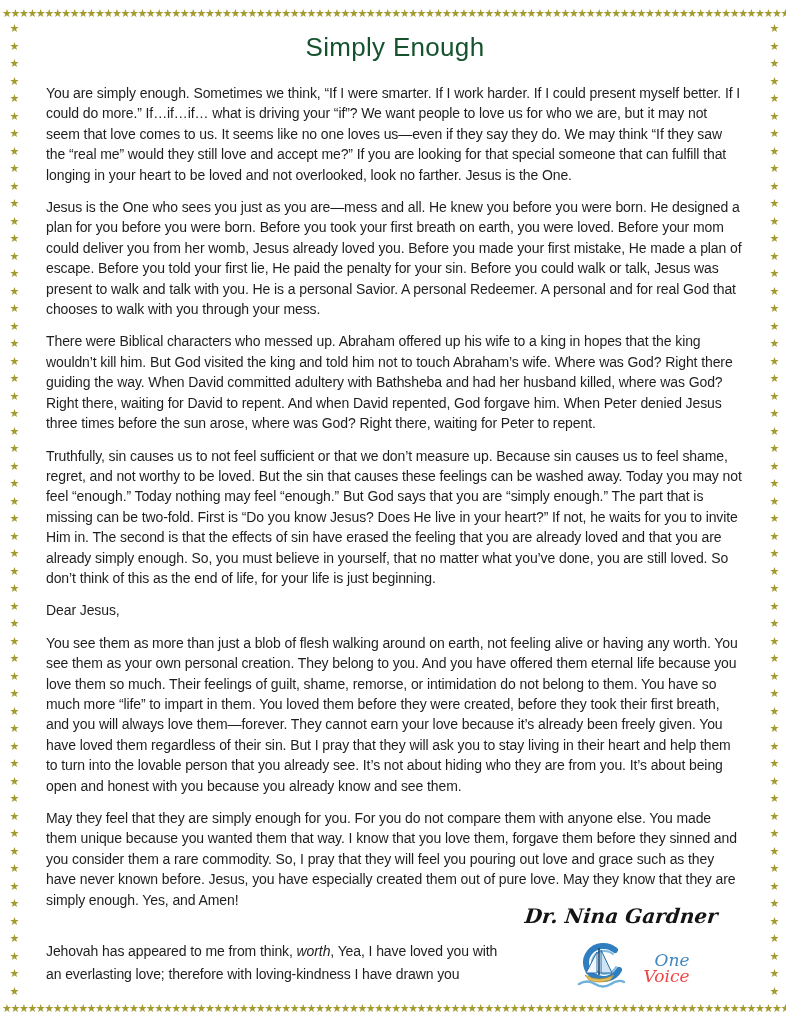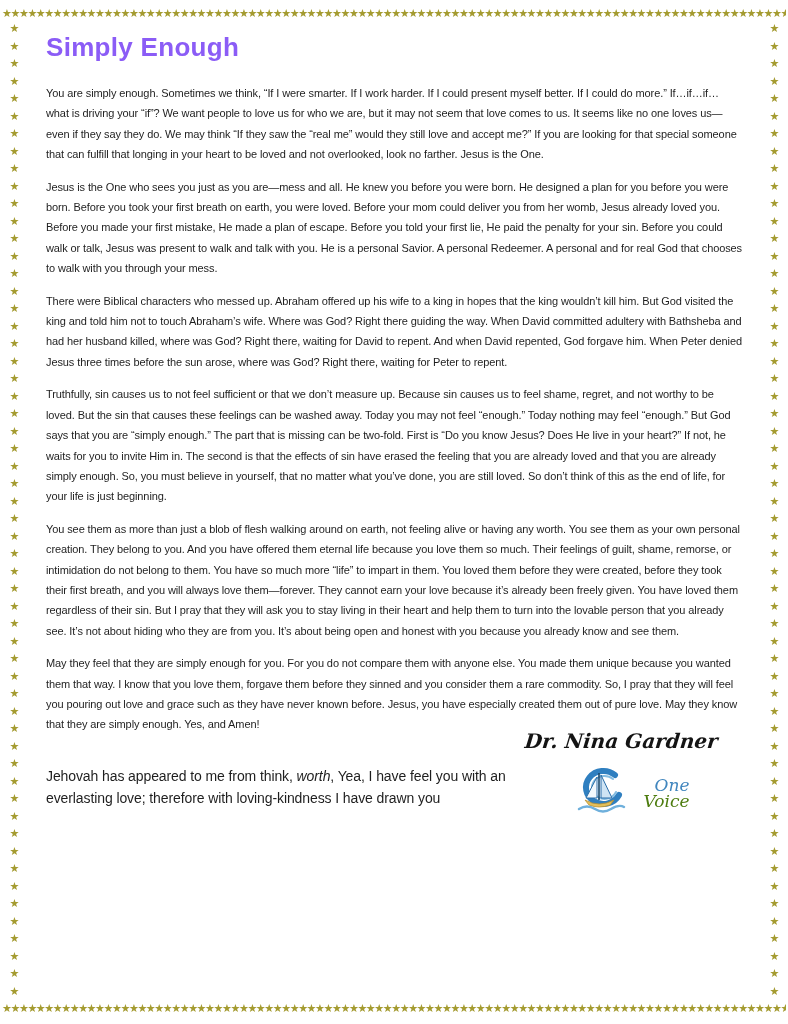--- a/index.html
+++ b/index.html
@@ -32,26 +32,26 @@
     letter-spacing:4.5px;overflow:hidden;
   }
   .star-col.left{left:6px;}
   .star-col.right{right:7px;}
 
   
   .content{
     position:absolute;left:46px;right:44px;top:24px;bottom:16px;
   }
   h1.title{
-    text-align:left;
-    font-size:26px;font-weight:700;letter-spacing:.3px;
-    color:#8b5cf6;margin:8px 0 20px 0;
+    text-align:center;
+    font-size:26px;font-weight:400;letter-spacing:.3px;
+    color:#14532d;margin:8px 0 20px 0;
   }
   p.body{
-    font-size:11px;line-height:20.4px;letter-spacing:-.1px;
+    font-size:14px;line-height:20.4px;letter-spacing:-.1px;
     margin:0 0 12px 0;text-align:left;
   }
   .sig-row{
     text-align:right;padding-right:26px;margin-top:-18px;height:36px;
   }
   .signature{
     display:inline-block;
     font-family:"DejaVu Serif",serif;font-style:italic;font-weight:bold;
     font-size:20px;color:#141414;transform:skewX(-6deg);
   }
@@ -65,51 +65,52 @@
     width:218px;text-align:center;padding-right:4px;margin-top:2px;
   }
   .logo-row{
     display:flex;align-items:center;justify-content:center;gap:1px;
   }
   .logo-name{
     text-align:right;
     font-family:"DejaVu Serif",serif;font-style:italic;font-weight:normal;
     color:#4186be;font-size:17px;line-height:16px;
   }
-  .logo-name .l2{margin-left:16px;color:#4d7c0f;}
+  .logo-name .l2{margin-left:16px;color:#ef4444;}
 </style>
 </head>
 <body>
 
 <div class="page">
 
   <div class="star-row top">★★★★★★★★★★★★★★★★★★★★★★★★★★★★★★★★★★★★★★★★★★★★★★★★★★★★★★★★★★★★★★★★★★★★★★★★★★★★★★★★★★★★★★★★★★★★★★★★</div>
   <div class="star-row bottom">★★★★★★★★★★★★★★★★★★★★★★★★★★★★★★★★★★★★★★★★★★★★★★★★★★★★★★★★★★★★★★★★★★★★★★★★★★★★★★★★★★★★★★★★★★★★★★★★</div>
   <div class="star-col left">★★★★★★★★★★★★★★★★★★★★★★★★★★★★★★★★★★★★★★★★★★★★★★★★★★★★★★★★★★★★★★</div>
   <div class="star-col right">★★★★★★★★★★★★★★★★★★★★★★★★★★★★★★★★★★★★★★★★★★★★★★★★★★★★★★★★★★★★★★</div>
 
   <div class="content">
 
     <h1 class="title">Simply Enough</h1>
 
     <p class="body">You are simply enough. Sometimes we think, “If I were smarter. If I work harder. If I could present myself better. If I could do more.” If…if…if… what is driving your “if”? We want people to love us for who we are, but it may not seem that love comes to us. It seems like no one loves us—even if they say they do. We may think “If they saw the “real me” would they still love and accept me?” If you are looking for that special someone that can fulfill that longing in your heart to be loved and not overlooked, look no farther. Jesus is the One.</p>
     <p class="body">Jesus is the One who sees you just as you are—mess and all. He knew you before you were born. He designed a plan for you before you were born. Before you took your first breath on earth, you were loved. Before your mom could deliver you from her womb, Jesus already loved you. Before you made your first mistake, He made a plan of escape. Before you told your first lie, He paid the penalty for your sin. Before you could walk or talk, Jesus was present to walk and talk with you. He is a personal Savior. A personal Redeemer. A personal and for real God that chooses to walk with you through your mess.</p>
     <p class="body">There were Biblical characters who messed up. Abraham offered up his wife to a king in hopes that the king wouldn’t kill him. But God visited the king and told him not to touch Abraham’s wife. Where was God? Right there guiding the way. When David committed adultery with Bathsheba and had her husband killed, where was God? Right there, waiting for David to repent. And when David repented, God forgave him. When Peter denied Jesus three times before the sun arose, where was God? Right there, waiting for Peter to repent.</p>
     <p class="body">Truthfully, sin causes us to not feel sufficient or that we don’t measure up. Because sin causes us to feel shame, regret, and not worthy to be loved. But the sin that causes these feelings can be washed away. Today you may not feel “enough.” Today nothing may feel “enough.” But God says that you are “simply enough.” The part that is missing can be two-fold. First is “Do you know Jesus? Does He live in your heart?” If not, he waits for you to invite Him in. The second is that the effects of sin have erased the feeling that you are already loved and that you are already simply enough. So, you must believe in yourself, that no matter what you’ve done, you are still loved. So don’t think of this as the end of life, for your life is just beginning.</p>
+    <p class="body">Dear Jesus,</p>
     <p class="body">You see them as more than just a blob of flesh walking around on earth, not feeling alive or having any worth. You see them as your own personal creation. They belong to you. And you have offered them eternal life because you love them so much. Their feelings of guilt, shame, remorse, or intimidation do not belong to them. You have so much more “life” to impart in them. You loved them before they were created, before they took their first breath, and you will always love them—forever. They cannot earn your love because it’s already been freely given. You have loved them regardless of their sin. But I pray that they will ask you to stay living in their heart and help them to turn into the lovable person that you already see. It’s not about hiding who they are from you. It’s about being open and honest with you because you already know and see them.</p>
     <p class="body">May they feel that they are simply enough for you. For you do not compare them with anyone else. You made them unique because you wanted them that way. I know that you love them, forgave them before they sinned and you consider them a rare commodity. So, I pray that they will feel you pouring out love and grace such as they have never known before. Jesus, you have especially created them out of pure love. May they know that they are simply enough. Yes, and Amen!</p>
 
     <div class="sig-row">
       <span class="signature">Dr. Nina Gardner</span>
     </div>
 
     <div class="bottom-row">
 
       <div class="verse">
-        <span>Jehovah has appeared to me from think, </span><i>worth</i><span>, Yea, I have feel you with an everlasting love; therefore with loving-kindness I have drawn you</span>
+        <span>Jehovah has appeared to me from think, </span><i>worth</i><span>, Yea, I have loved you with an everlasting love; therefore with loving-kindness I have drawn you</span>
         
       </div>
 
       <div class="logo-block">
         <div class="logo-row">
           <span>
             <svg width="54" height="48" viewBox="0 0 54 48" aria-hidden="true">
               <path d="M42 8 A17.5 16.5 0 1 0 46 28" fill="none" stroke="#2f7fc0" stroke-width="6" stroke-linecap="round"></path>
               <path d="M40 12 A12.5 11.5 0 1 0 43 25" fill="none" stroke="#6fb0dc" stroke-width="2" stroke-linecap="round" opacity="0.85"></path>
               <line x1="26" y1="6" x2="26" y2="33" stroke="#17486e" stroke-width="1.6"></line>

